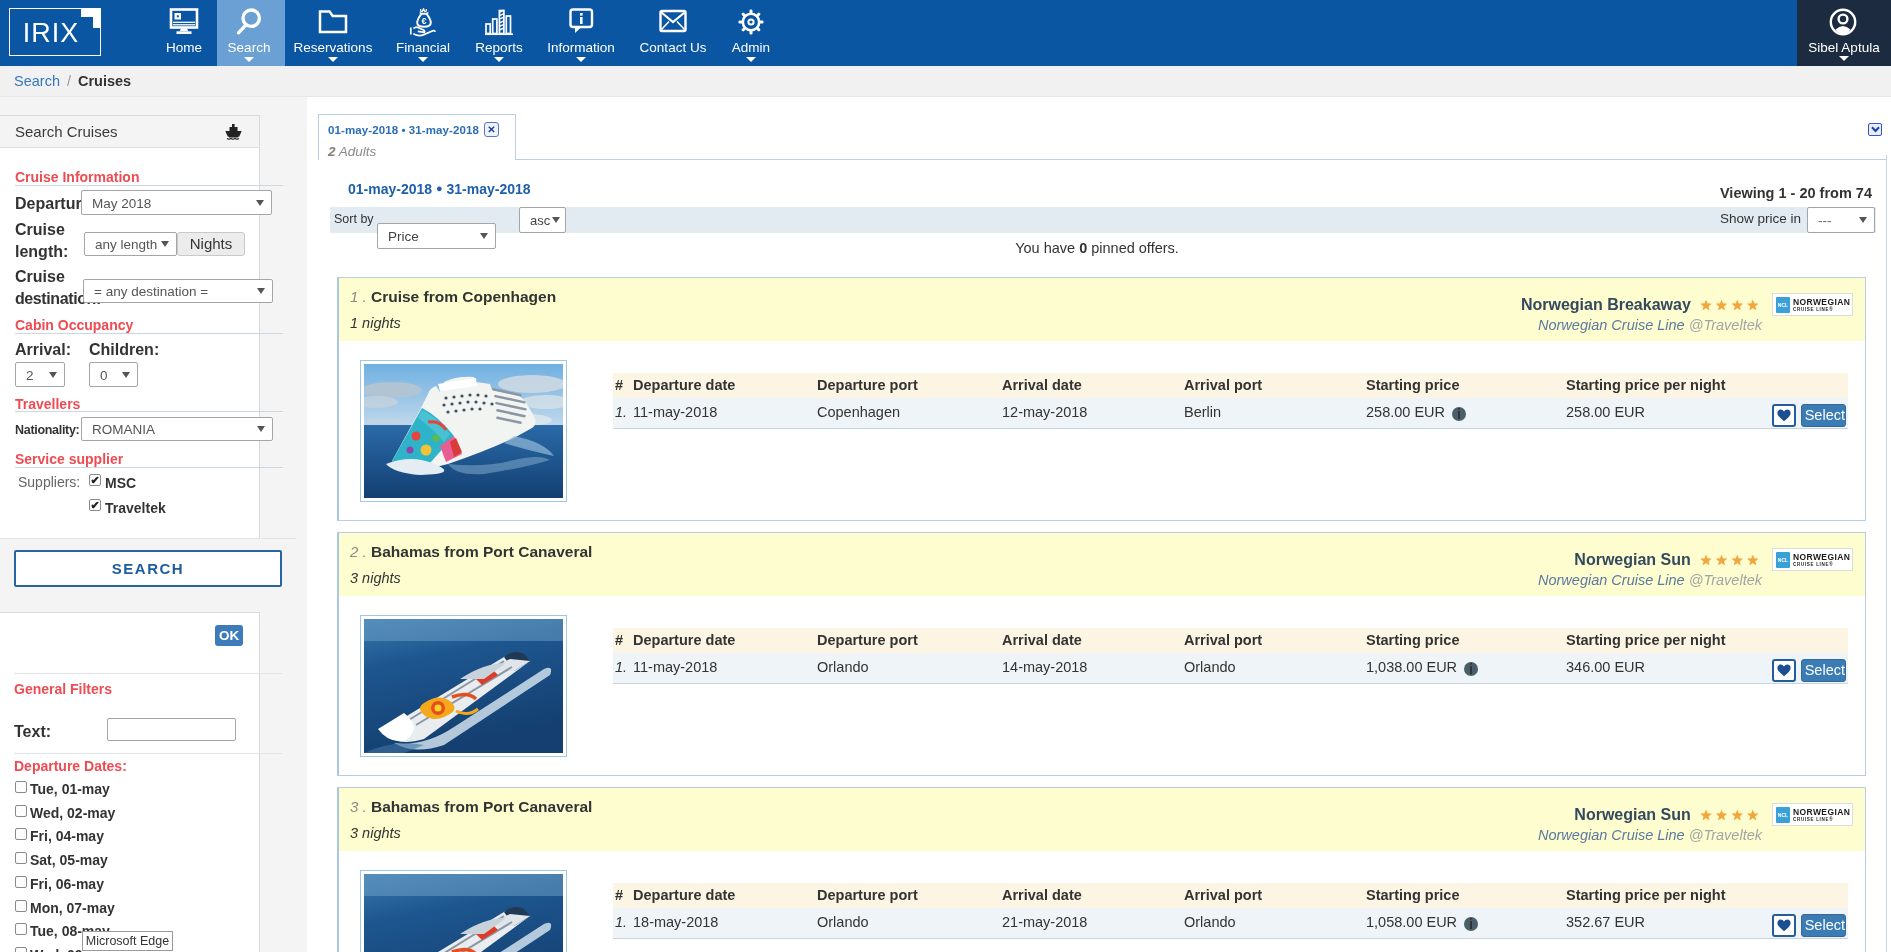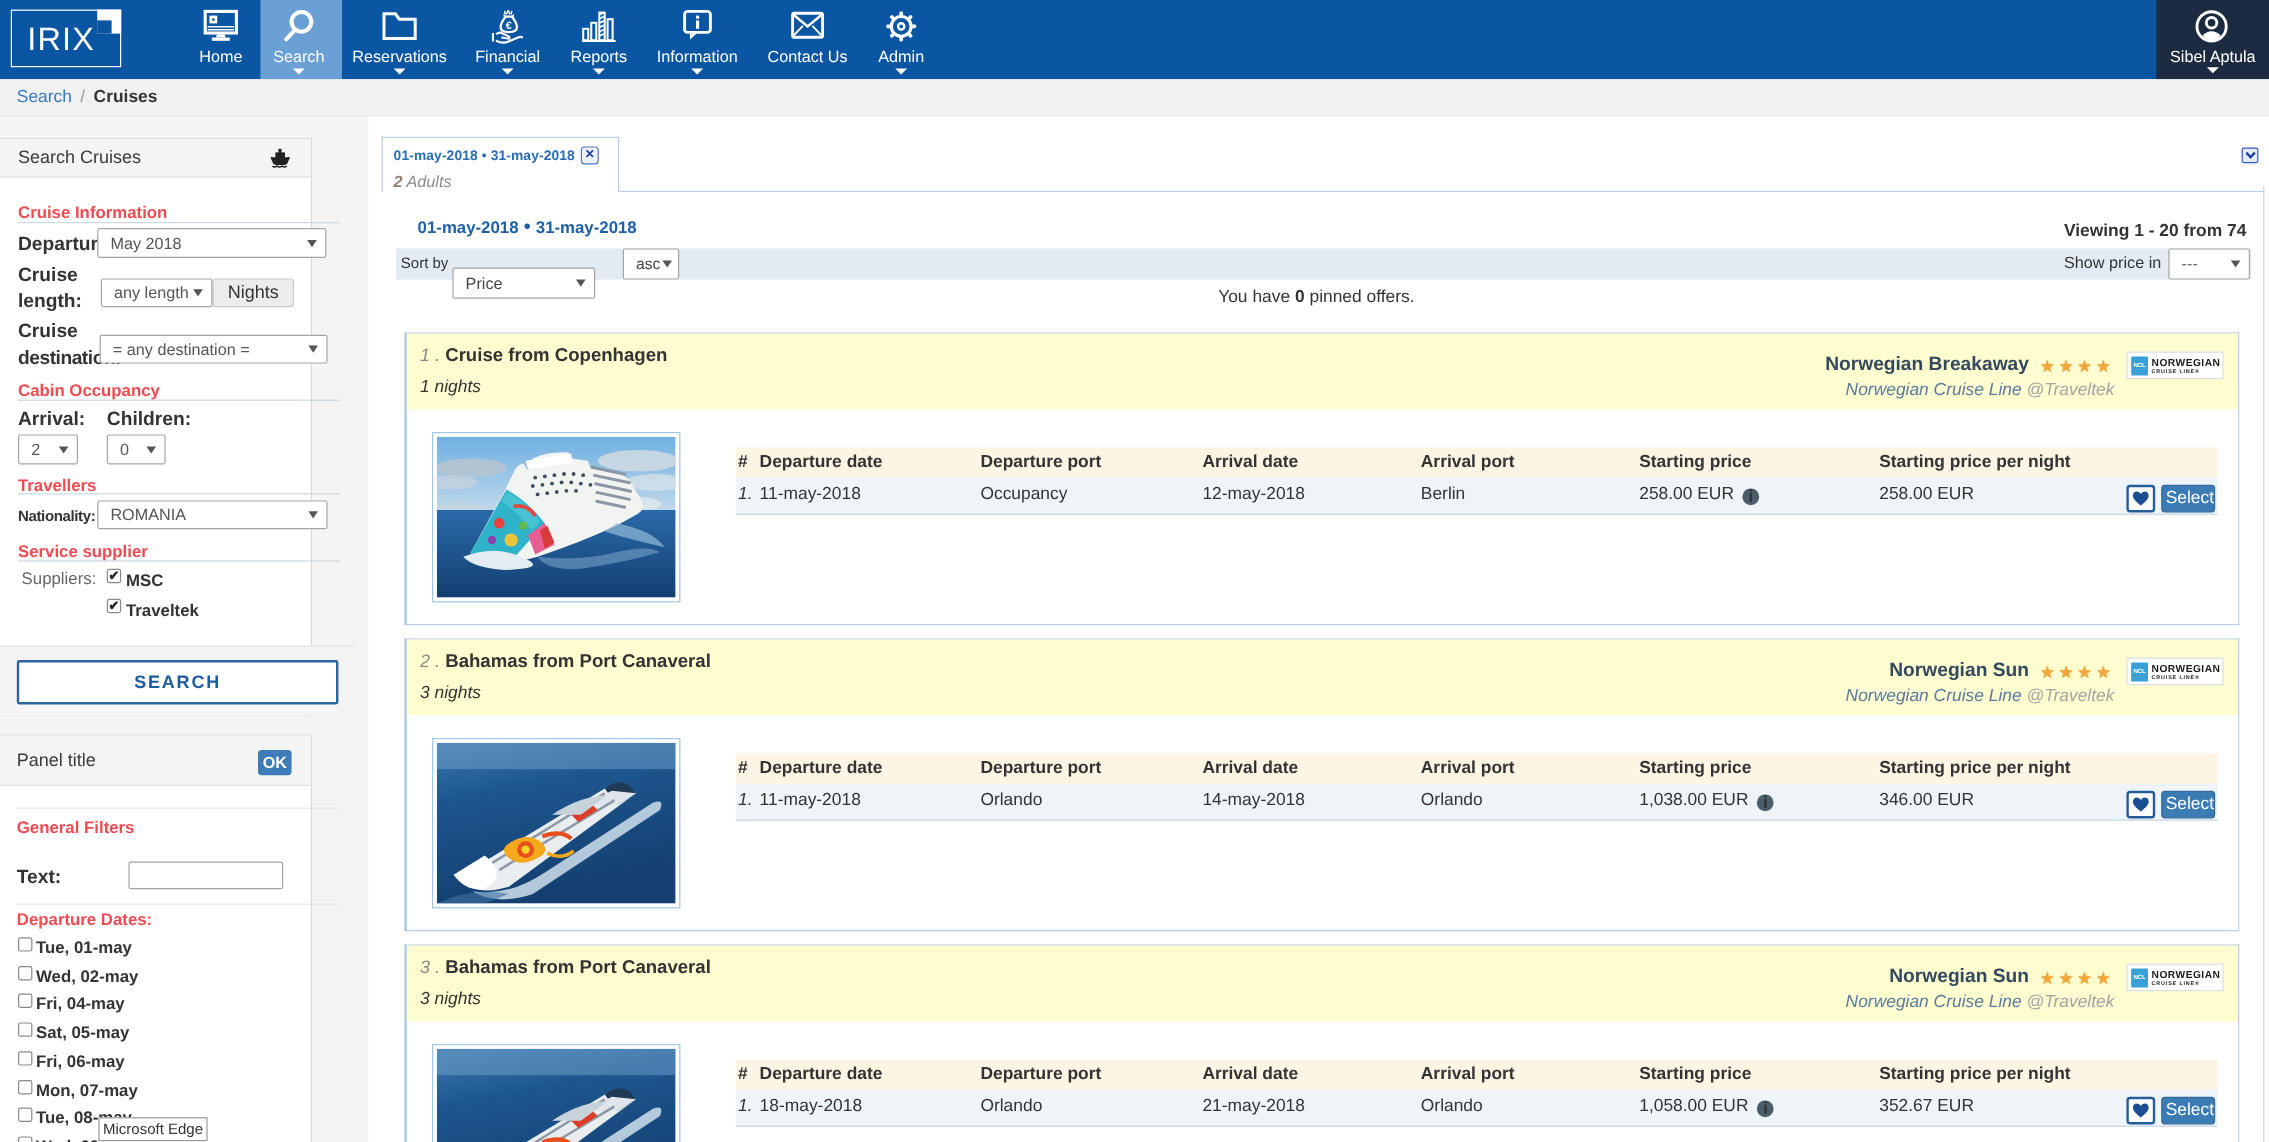--- a/index.html
+++ b/index.html
@@ -255,21 +255,20 @@
   <div class="abs" style="left:18px;top:358px;font-size:14px;color:#666">Suppliers:</div>
   <div class="cb" style="left:89px;top:358px">✔</div>
   <div class="cblb" style="left:105px;top:359px">MSC</div>
   <div class="cb" style="left:89px;top:383px">✔</div>
   <div class="cblb" style="left:105px;top:384px">Traveltek</div>
   <div class="abs" style="left:0;top:422px;width:296px;height:59px;background:#f4f4f4;border-top:1px solid #e3e3e3"></div>
   <div class="abs" style="left:14px;top:434px;width:268px;height:37px;background:#fff;border:2px solid #29669f;border-radius:2px;color:#1d5c9e;font-weight:bold;font-size:15px;letter-spacing:1.5px;text-align:center;line-height:33px">SEARCH</div>
 </div>
 
 <div class="panel" style="top:612px;height:340px;border-bottom:none">
-  <div class="phead" style="height:42px;font-size:15px;line-height:42px"><span style="margin-left:14px">Panel title</span></div>
   <div class="abs" style="right:16px;top:12px;width:28px;height:21px;background:#3d7cb8;border-radius:3px;color:#fff;font-weight:bold;font-size:13.5px;text-align:center;line-height:21px">OK</div>
   <div class="hline" style="top:60px;left:14px;border-top-color:#e5e5e5"></div>
   <div class="rhead" style="left:14px;top:68px">General Filters</div>
   <div class="flabel" style="left:14px;top:110px">Text:</div>
   <div class="abs" style="left:107px;top:105px;width:129px;height:23px;border:1px solid #a5a5a5;border-radius:2px;background:#fff"></div>
   <div class="hline" style="top:140px;left:14px;border-top-color:#e5e5e5"></div>
   <div class="rhead" style="left:14px;top:145px">Departure Dates:</div>
   <div class="cb" style="left:15px;top:168px"></div>
       <div class="cblb" style="left:30px;top:168px">Tue, 01-may</div>
   <div class="cb" style="left:15px;top:191.7px"></div>
@@ -392,21 +391,21 @@
           <span class="c2">Departure date</span>
           <span class="c3">Departure port</span>
           <span class="c4">Arrival date</span>
           <span class="c5">Arrival port</span>
           <span class="c6">Starting price</span>
           <span class="c7">Starting price per night</span>
         </div>
     <div class="trow">
           <span class="c1 num">1.</span>
           <span class="c2">11-may-2018</span>
-          <span class="c3">Occupancy</span>
+          <span class="c3">Copenhagen</span>
           <span class="c4">12-may-2018</span>
           <span class="c5">Berlin</span>
           <span class="c6">258.00 EUR<span class="info">i</span></span>
           <span class="c7">258.00 EUR</span>
           <span class="heart">
             <svg width="14" height="13" viewBox="0 0 14 13">
               <path d="M7 12.2 C2.5 8.6 .4 6.3 .4 3.9 C.4 2 1.9 .6 3.7 .6 C5 .6 6.3 1.4 7 2.6 C7.7 1.4 9 .6 10.3 .6 C12.1 .6 13.6 2 13.6 3.9 C13.6 6.3 11.5 8.6 7 12.2 Z" fill="#1b4f92"></path>
             </svg>
           </span>
           <span class="selbtn">Select</span>

